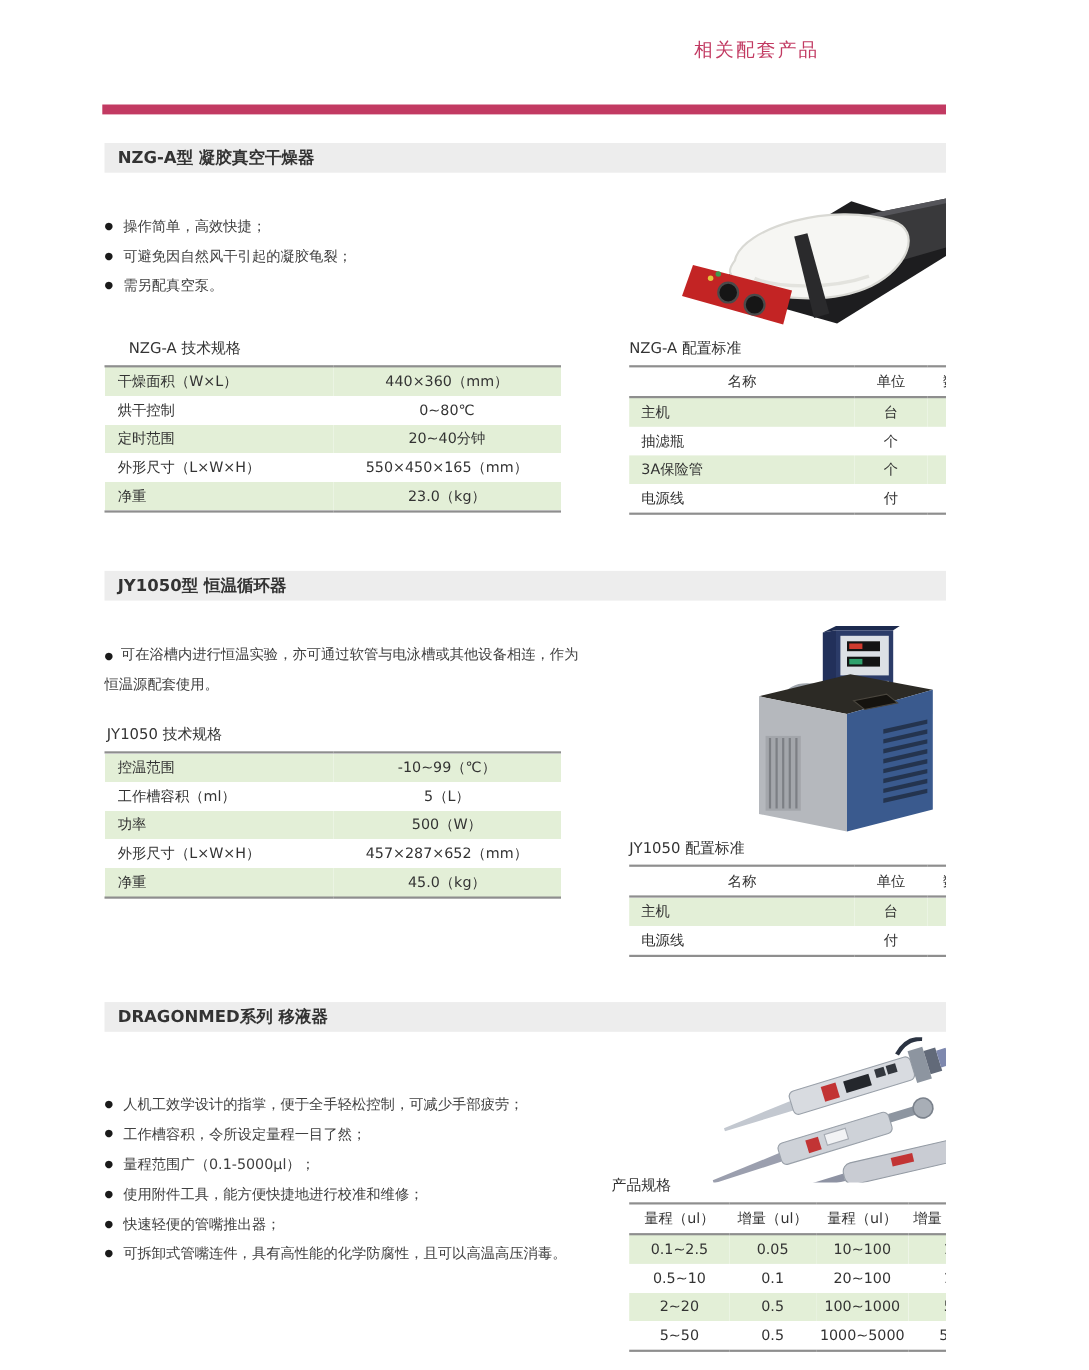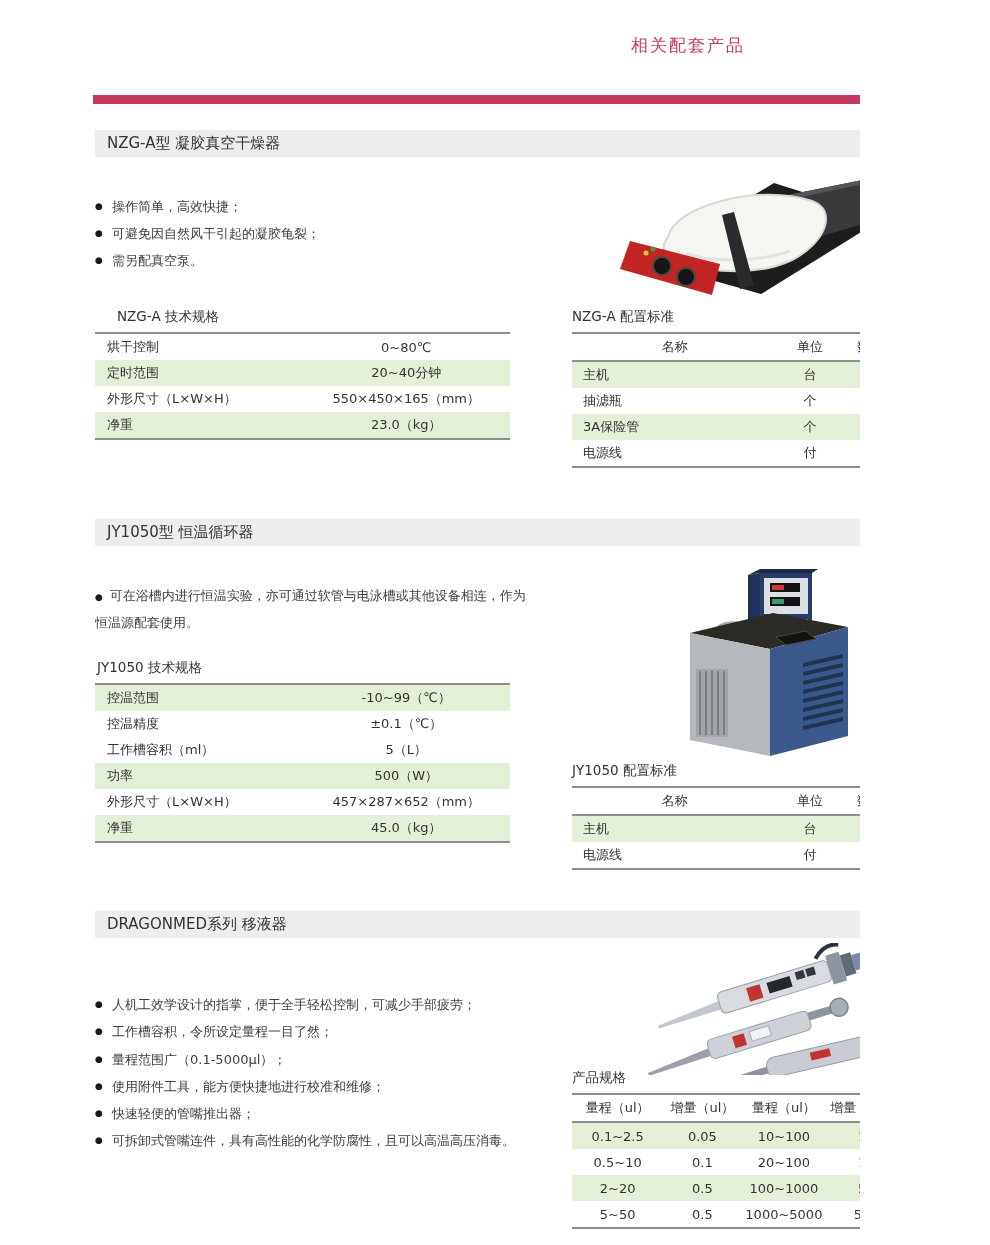--- a/index.html
+++ b/index.html
@@ -7,21 +7,21 @@
         font-family:"DejaVu Sans","Liberation Sans",sans-serif;color:#3a3a3a;}
 
   
   .corner-block{position:absolute;left:888px;top:0;width:102px;height:100px;background:var(--accent);}
   .h-rule{position:absolute;left:93px;top:95px;width:805px;height:9px;background:var(--accent);}
   .v-stub{position:absolute;left:888px;top:104px;width:10px;height:23px;background:var(--accent);}
   .page-title{position:absolute;top:34px;right:115px;font-size:17px;color:var(--accent);letter-spacing:2px;}
 
   
   .sec-bar{position:absolute;left:95px;width:803px;height:27px;background:var(--bar);
-           font-size:15px;font-weight:normal;line-height:27px;padding-left:12px;box-sizing:border-box;color:#333;}
+           font-size:15px;font-weight:bold;line-height:27px;padding-left:12px;box-sizing:border-box;color:#333;}
 
   
   .bullets{position:absolute;font-size:13px;line-height:27px;color:#404040;}
   .bullet{position:relative;padding-left:17px;}
   .bullet .dot{position:absolute;left:0;top:0;font-size:9px;color:#1a1a1a;}
   .bullets.inline .bullet{padding-left:0;}
   .bullets.inline .dot{position:static;font-size:9px;margin-right:7px;}
 
   
   .tbl-label{position:absolute;font-size:13.5px;color:#333;}
@@ -72,20 +72,24 @@
     <circle cx="47" cy="86" r="2.5" fill="#3f9a4e"></circle>
   </svg>
 
   <div class="tbl-label" style="left:97px;top:308px;margin-left:20px;">NZG-A 技术规格</div>
   <table class="t spec" style="left:95px;top:332px;width:415px;">
     <colgroup>
         <col style="width:50%">
         <col style="width:50%">
       </colgroup>
     <tbody>
+        <tr class="g">
+          <td class="lbl">干燥面积（W×L）</td>
+          <td class="val">440×360（mm）</td>
+        </tr>
     <tr>
           <td class="lbl">烘干控制</td>
           <td class="val">0~80℃</td>
         </tr>
     <tr class="g">
           <td class="lbl">定时范围</td>
           <td class="val">20~40分钟</td>
         </tr>
     <tr>
           <td class="lbl">外形尺寸（L×W×H）</td>
@@ -181,24 +185,20 @@
     <colgroup>
         <col style="width:50%">
         <col style="width:50%">
       </colgroup>
     <tbody>
         <tr class="g">
           <td class="lbl">控温范围</td>
           <td class="val">-10~99（℃）</td>
         </tr>
     <tr>
-          <td class="lbl">控温精度</td>
-          <td class="val">±0.1（℃）</td>
-        </tr>
-    <tr>
           <td class="lbl">工作槽容积（ml）</td>
           <td class="val">5（L）</td>
         </tr>
     <tr class="g">
           <td class="lbl">功率</td>
           <td class="val">500（W）</td>
         </tr>
     <tr>
           <td class="lbl">外形尺寸（L×W×H）</td>
           <td class="val">457×287×652（mm）</td>
@@ -270,21 +270,21 @@
     </g>
     <g transform="translate(45,78) rotate(-13 150 30)">
       <polygon points="0,36 80,30 80,37 0,38" fill="#8e93a3"></polygon>
       <rect x="80" y="22" width="110" height="20" rx="8" fill="#c9ccd3" stroke="#949ba4" stroke-width="1"></rect>
       <rect x="125" y="26" width="20" height="8" fill="#c23434"></rect>
       <path d="M196,16 q10,-12 22,-6" fill="none" stroke="#39414f" stroke-width="4"></path>
       <rect x="190" y="16" width="16" height="26" fill="#6a7283"></rect>
     </g>
   </svg>
 
-  <div class="tbl-label" style="left:572px;top:1069px;">产品规格</div>
+  <div class="tbl-label" style="left:556px;top:1069px;">产品规格</div>
   <table class="t prod" style="left:572px;top:1093px;width:326px;">
     <colgroup>
         <col style="width:28%">
         <col style="width:24%">
         <col style="width:26%">
         <col style="width:22%">
       </colgroup>
     <tbody>
         <tr>
           <th>量程（ul）</th>

